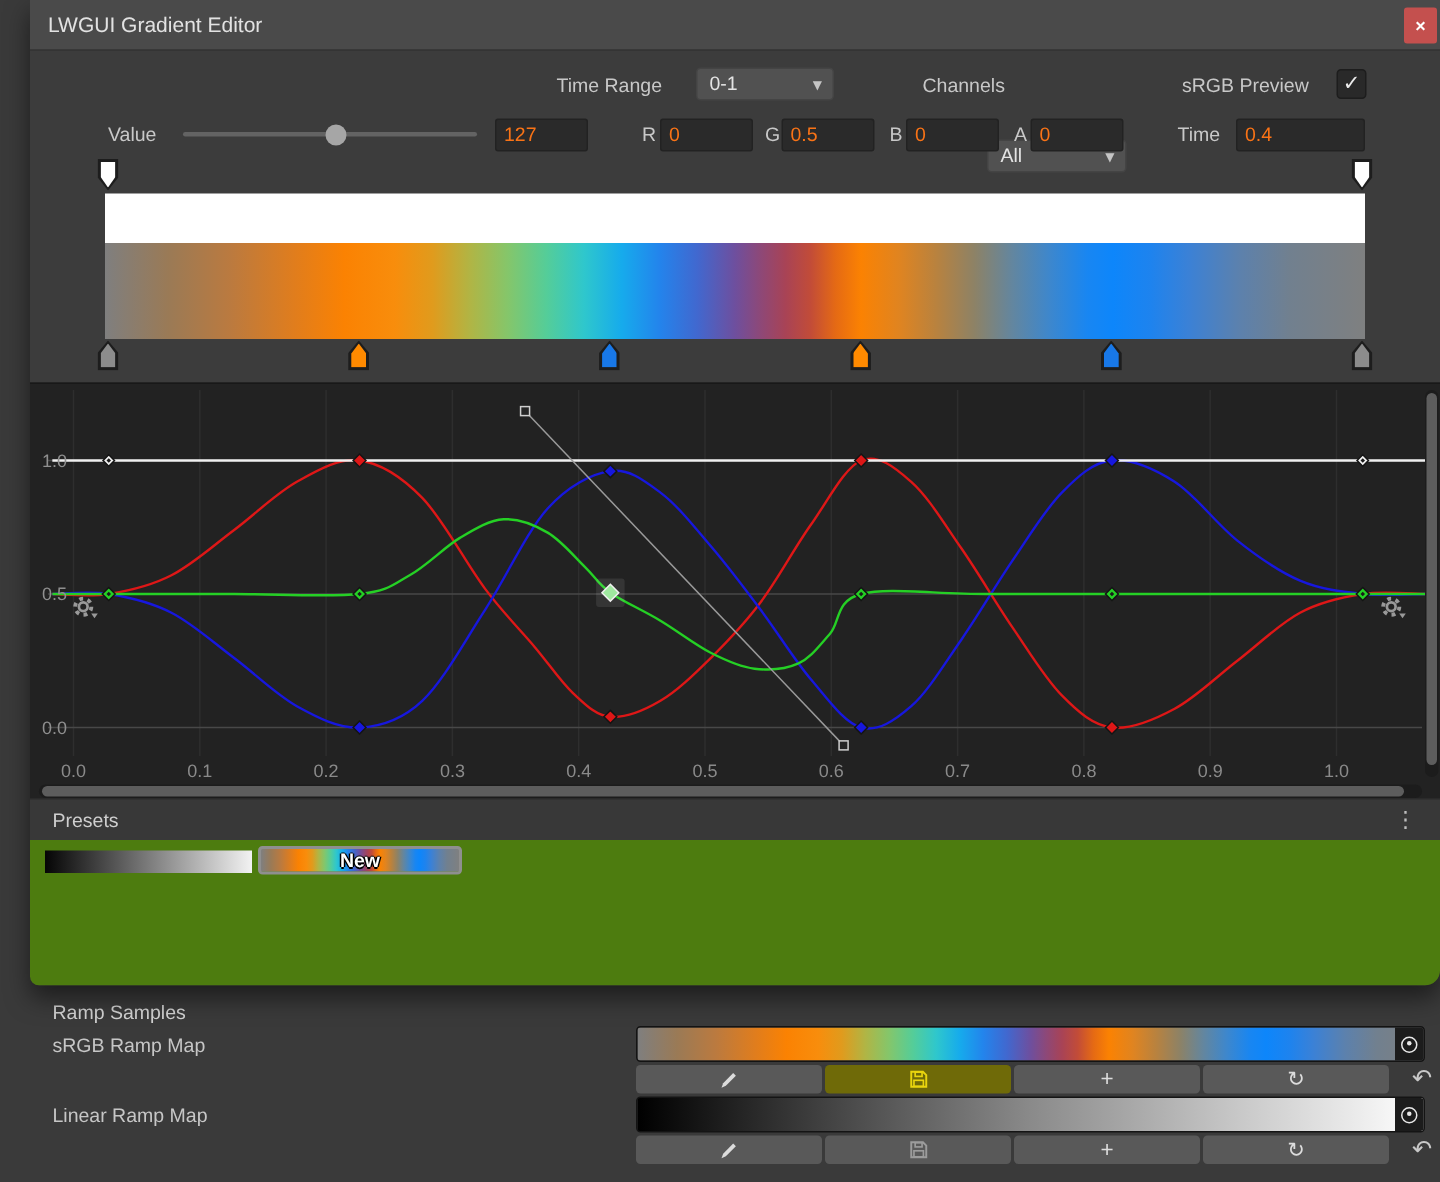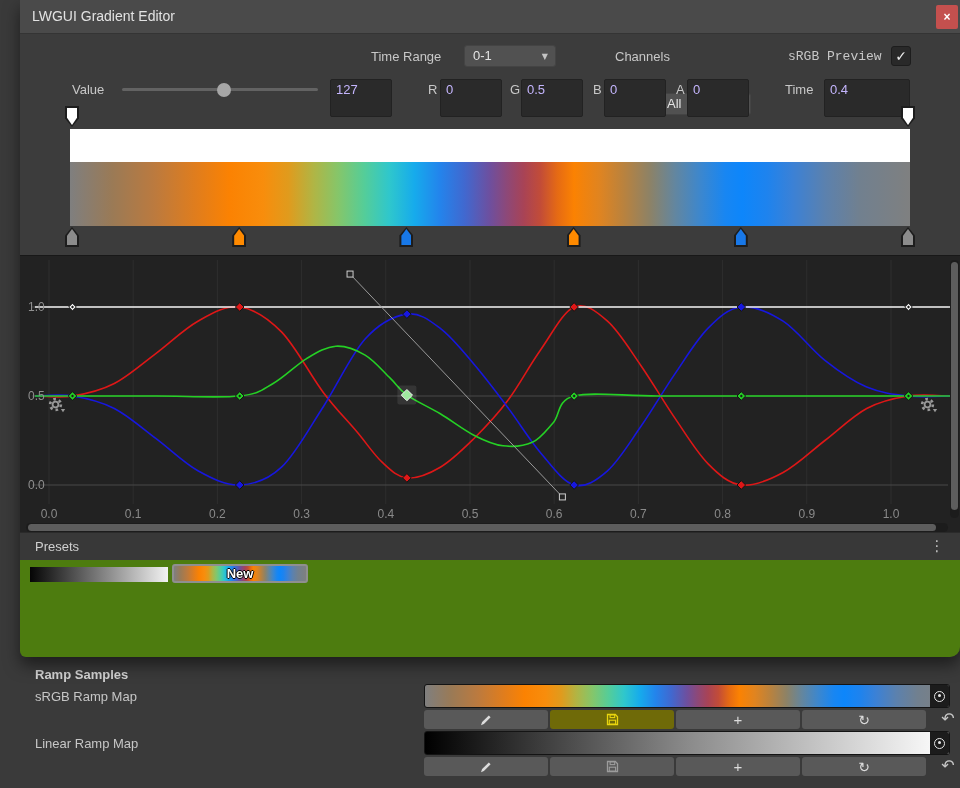--- a/index.html
+++ b/index.html
@@ -13,22 +13,22 @@
   .title-text{position:absolute;left:12px;top:8px;font-size:14px;color:#e2e2e2;white-space:nowrap;}
   .close-btn{position:absolute;left:916px;top:5px;width:22px;height:24px;background:#c4504e;border-radius:2px;
              color:#fff;font-size:12px;font-weight:bold;display:flex;align-items:center;justify-content:center;cursor:pointer;}
   .controls{position:absolute;left:0;top:33px;width:940px;height:222px;background:#3c3c3c;border-top:1px solid #343434;}
   .lbl{position:absolute;font-size:13px;color:#c8c8c8;height:22px;line-height:22px;white-space:nowrap;}
   .dd{position:absolute;height:22px;background:#515151;border:1px solid #444;border-radius:3px;font-size:13px;
       color:#e4e4e4;line-height:20px;padding-left:8px;box-sizing:border-box;cursor:pointer;}
   .dd .arr{position:absolute;right:7px;top:1px;font-size:8px;color:#c4c4c4;line-height:20px;}
   .cb{position:absolute;width:20px;height:20px;background:#292929;border:1px solid #1d1d1d;border-radius:3px;
       display:flex;align-items:center;justify-content:center;font-size:14px;color:#ececec;cursor:pointer;box-sizing:border-box;}
-  .fld{position:absolute;height:38px;background:#2a2a2a;border:1px solid #222;border-radius:2px;font-size:13px;
-       color:#c4b5fd;line-height:20px;padding-left:5px;box-sizing:border-box;cursor:text;}
+  .fld{position:absolute;height:22px;background:#2a2a2a;border:1px solid #222;border-radius:2px;font-size:13px;
+       color:#f97316;line-height:20px;padding-left:5px;box-sizing:border-box;cursor:text;}
   .slider-track{position:absolute;background:#636363;border-radius:2px;cursor:pointer;}
   .slider-handle{position:absolute;width:14px;height:14px;border-radius:50%;background:#a6a6a6;cursor:pointer;}
   
   .strip{position:absolute;left:50px;top:129px;width:840px;height:97px;cursor:pointer;}
   .strip-alpha{position:absolute;left:0;top:0;width:100%;height:33px;background:#ffffff;}
   .strip-color{position:absolute;left:0;top:33px;width:100%;height:64px;}
   .amarker{position:absolute;top:106px;width:14px;height:21px;background:#1d1d1d;cursor:pointer;
            clip-path:polygon(0 0,100% 0,100% 58%,50% 100%,0 58%);}
   .amarker::after{content:"";position:absolute;inset:2px;background:var(--c,#fff);
            clip-path:polygon(0 0,100% 0,100% 58%,50% 100%,0 58%);}
@@ -51,21 +51,21 @@
   .presets-title{position:absolute;left:15px;top:6px;font-size:13px;color:#cfcfcf;}
   .presets-menu{position:absolute;left:908px;top:4px;width:18px;text-align:center;font-size:15px;color:#bdbdbd;cursor:pointer;
                 font-family:"DejaVu Sans",sans-serif;}
   .presets-body{position:absolute;left:0;top:560px;width:940px;height:97px;background:#4d7c0f;}
   .swatch{position:absolute;cursor:pointer;}
   .swatch-new{border:2px solid #8f8f8f;border-radius:3px;display:flex;align-items:center;justify-content:center;}
   .swatch-new .nm{font-size:13px;font-weight:bold;color:#fff;
       text-shadow:-1px 0 #000,1px 0 #000,0 -1px #000,0 1px #000;}
   
   .insp-lbl{position:absolute;font-size:13px;color:#c6c6c6;white-space:nowrap;}
-  .insp-lbl.bold{font-weight:bold;color:#d2d2d2;}
+  .insp-lbl.bold{font-weight:normal;color:#d2d2d2;}
   .ramp-strip{position:absolute;width:526px;height:24px;border:1px solid #141414;border-radius:3px;box-sizing:border-box;cursor:pointer;}
   .obj-cap{position:absolute;right:0;top:0;width:19px;height:100%;background:#1c1c1c;border-radius:0 2px 2px 0;
            display:flex;align-items:center;justify-content:center;cursor:pointer;}
   .picker-dot{width:11px;height:11px;border:1.5px solid #e8e8e8;border-radius:50%;position:relative;box-sizing:border-box;}
   .picker-dot::after{content:"";position:absolute;left:2.5px;top:2.5px;width:3px;height:3px;border-radius:50%;background:#e8e8e8;}
   .tbtn{position:absolute;width:124px;height:19px;background:#595959;border-radius:3px;display:flex;align-items:center;
         justify-content:center;color:#dcdcdc;cursor:pointer;}
   .tbtn.olive{background:#6f6a08;color:#e9d50e;}
   .tbtn.dim{color:#9c9c9c;}
   .plus-glyph{font-size:15px;line-height:15px;color:#dcdcdc;}
@@ -144,21 +144,21 @@
       <span class="lbl" style="left:351px;top:12px;">Time Range</span>
       <div class="dd" style="left:444px;top:11px;width:92px;">
         <span>0-1</span>
         <span class="arr uicon">▼</span>
       </div>
       <span class="lbl" style="left:555px;top:12px;margin-left:40px;">Channels</span>
       <div class="dd" style="left:638px;top:11px;width:93px;margin-top:48px;">
         <span>All</span>
         <span class="arr uicon">▼</span>
       </div>
-      <span class="lbl" style="left:768px;top:12px;font-family:Liberation Mono, monospace;">sRGB Preview</span>
+      <span class="lbl" style="left:768px;top:12px;">sRGB Preview</span>
       <div class="cb uicon" style="left:871px;top:12px;">✓</div>
 
       <span class="lbl" style="left:52px;top:45px;">Value</span>
       <div class="slider-track" style="left:102px;top:54px;width:196px;height:3px;"></div>
       <div class="slider-handle" id="val-handle" style="top: 49px; left: 196.92px;"></div>
       <div class="fld" style="left:310px;top:45px;width:62px;">127</div>
       <span class="lbl" style="left:408px;top:45px;">R</span>
       <div class="fld" style="left:420px;top:45px;width:62px;">0</div>
       <span class="lbl" style="left:490px;top:45px;">G</span>
       <div class="fld" style="left:501px;top:45px;width:62px;">0.5</div>

